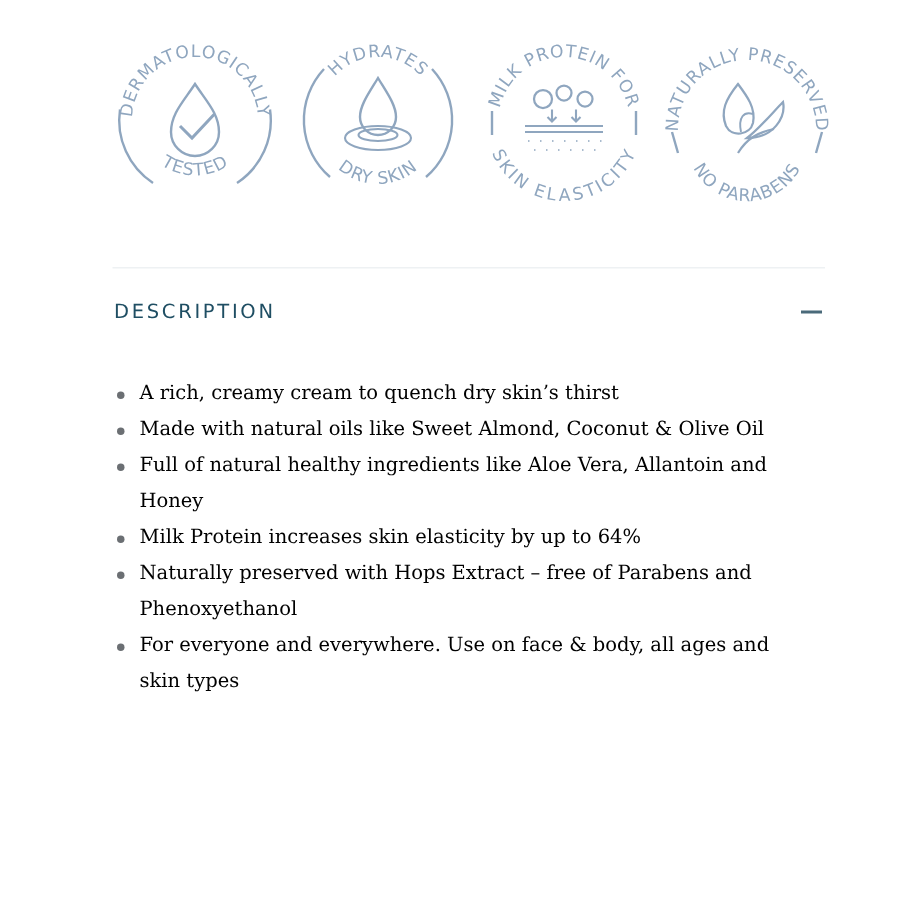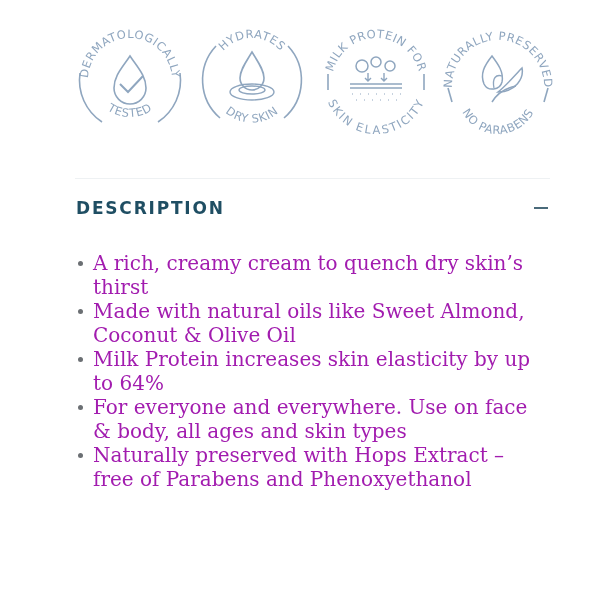--- a/index.html
+++ b/index.html
@@ -3,23 +3,23 @@
   <meta charset="utf-8">
   <style>
     html, body { margin: 0; padding: 0; background: #ffffff; }
     body { width: 600px; height: 600px; position: relative; overflow: hidden; font-family: "DejaVu Serif", serif; }
     .badges { position: absolute; top: 18px; left: 68px; width: 490px; height: 130px; }
     .badge { position: absolute; top: 0; width: 124px; height: 124px; }
     .badge svg { width: 124px; height: 124px; display: block; }
     .badge text { font-family: "DejaVu Sans", sans-serif; font-size: 11.5px; fill: #8fa6bf; letter-spacing: 0.6px; }
     .divider { position: absolute; left: 75px; right: 50px; top: 178px; height: 1px; background: #eef1f3; }
     .acc-header { position: absolute; left: 76px; top: 196px; width: 474px; height: 24px; display: flex; align-items: center; justify-content: space-between; cursor: pointer; }
-    .acc-title { font-family: "DejaVu Sans", sans-serif; font-size: 17px; letter-spacing: 1.8px; color: #1f4e63; font-weight: 700; }
+    .acc-title { font-family: "DejaVu Sans", sans-serif; font-size: 13px; letter-spacing: 1.8px; color: #1f4e63; font-weight: 400; }
     .acc-toggle { width: 14px; height: 2px; background: #4a6a7a; margin-right: 2px; }
-    .content { position: absolute; left: 76px; top: 251px; width: 460px; font-family: "DejaVu Serif", serif; font-size: 20px; line-height: 24px; color: #a21caf; }
+    .content { position: absolute; left: 76px; top: 251px; width: 460px; font-family: "DejaVu Serif", serif; font-size: 13px; line-height: 24px; color: #000000; }
     ul { margin: 0; padding: 0 0 0 17px; list-style: none; }
     li { position: relative; }
     li::before { content: ""; position: absolute; left: -15px; top: 10px; width: 5px; height: 5px; border-radius: 50%; background: #6b6f73; }
     p { margin: 11px 0 0 0; }
   </style>
 </head>
 <body>
 
 <div class="badges">
 
@@ -97,17 +97,18 @@
 
 <div class="acc-header">
   <span class="acc-title">DESCRIPTION</span>
   <span class="acc-toggle"></span>
 </div>
 
 <div class="content">
   <ul>
     <li>A rich, creamy cream to quench dry skin’s thirst</li>
     <li>Made with natural oils like Sweet Almond, Coconut &amp; Olive Oil</li>
+    <li>Full of natural healthy ingredients like Aloe Vera, Allantoin and Honey</li>
     <li>Milk Protein increases skin elasticity by up to 64%</li>
+    <li>Naturally preserved with Hops Extract – free of Parabens and Phenoxyethanol</li>
     <li>For everyone and everywhere. Use on face &amp; body, all ages and skin types</li>
-    <li>Naturally preserved with Hops Extract – free of Parabens and Phenoxyethanol</li>
   </ul>
 </div>
 
 </body></html>

